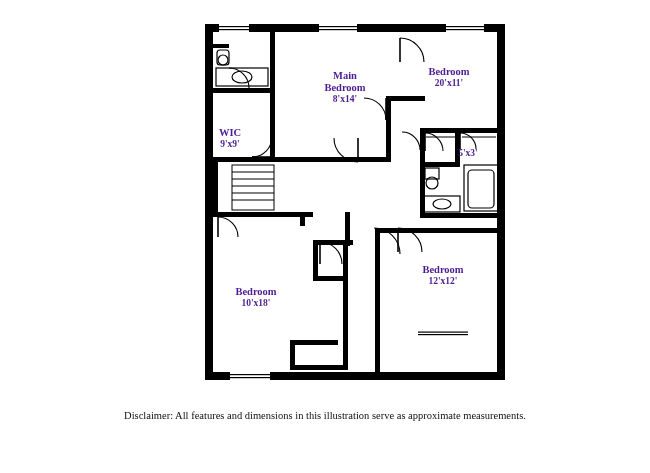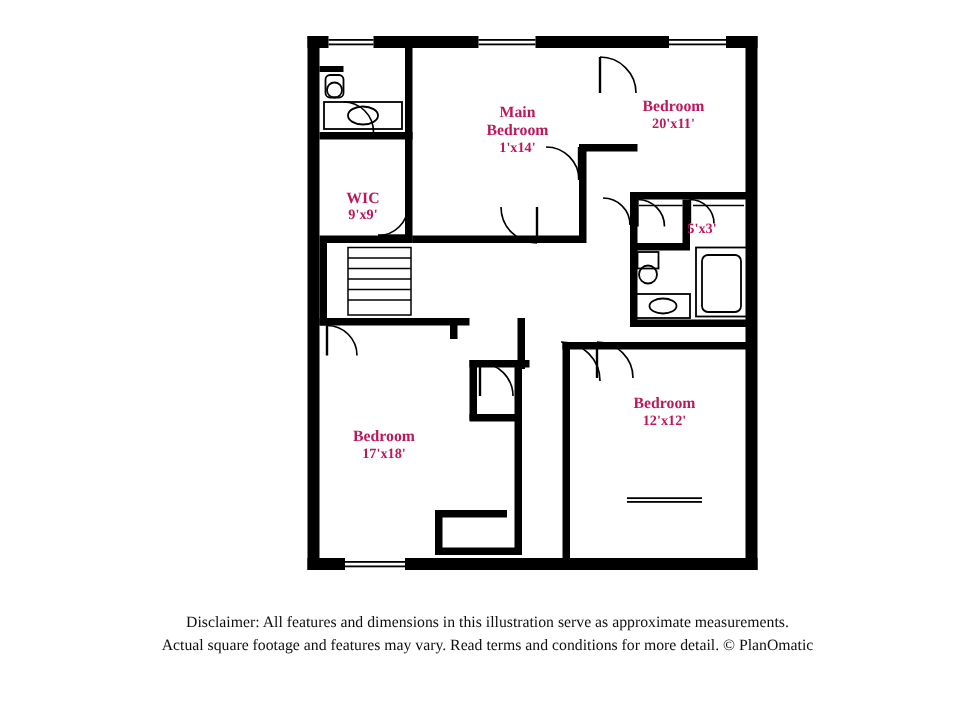--- a/index.html
+++ b/index.html
@@ -18,21 +18,21 @@
     position: absolute;
     left: 0;
     top: 0;
     width: 650px;
     height: 473px;
   }
   .room-label {
     position: absolute;
     text-align: center;
     font-family: "Liberation Serif", serif;
-    color: #be185d;
+    color: #4c1d95;
     line-height: 1.12;
     white-space: nowrap;
   }
   .room-name {
     font-weight: bold;
     font-size: 10.5px;
     display: block;
   }
   .room-dims {
     font-weight: bold;
@@ -194,43 +194,42 @@
   <g stroke="#000000" stroke-width="1">
     <line x1="426" y1="137" x2="455" y2="137"></line>
     <line x1="462" y1="137" x2="496" y2="137"></line>
     <line x1="424" y1="217" x2="498" y2="217"></line>
   </g>
 </svg>
 
 <div class="room-label" style="left:345px; top:70px; transform:translate(-50%,0);">
   <span class="room-name">Main</span>
   <span class="room-name">Bedroom</span>
-  <span class="room-dims">1'x14'</span>
+  <span class="room-dims">8'x14'</span>
 </div>
 
 <div class="room-label" style="left:449px; top:66px; transform:translate(-50%,0);">
   <span class="room-name">Bedroom</span>
   <span class="room-dims">20'x11'</span>
 </div>
 
-<div class="room-label" style="left:242px; top:127px; transform:translate(-50%,0);">
+<div class="room-label" style="left:230px; top:127px; transform:translate(-50%,0);">
   <span class="room-name">WIC</span>
   <span class="room-dims">9'x9'</span>
 </div>
 
 <div class="room-label" style="left:468px; top:148px; transform:translate(-50%,0);">
   <span class="room-dims">5'x3'</span>
 </div>
 
 <div class="room-label" style="left:256px; top:286px; transform:translate(-50%,0);">
   <span class="room-name">Bedroom</span>
-  <span class="room-dims">17'x18'</span>
+  <span class="room-dims">10'x18'</span>
 </div>
 
 <div class="room-label" style="left:443px; top:264px; transform:translate(-50%,0);">
   <span class="room-name">Bedroom</span>
   <span class="room-dims">12'x12'</span>
 </div>
 
 <div class="disclaimer" style="top:408px;">
   <span class="line">Disclaimer: All features and dimensions in this illustration serve as approximate measurements.</span>
-  <span class="line">Actual square footage and features may vary. Read terms and conditions for more detail. © PlanOmatic</span>
 </div>
 
 </body></html>

